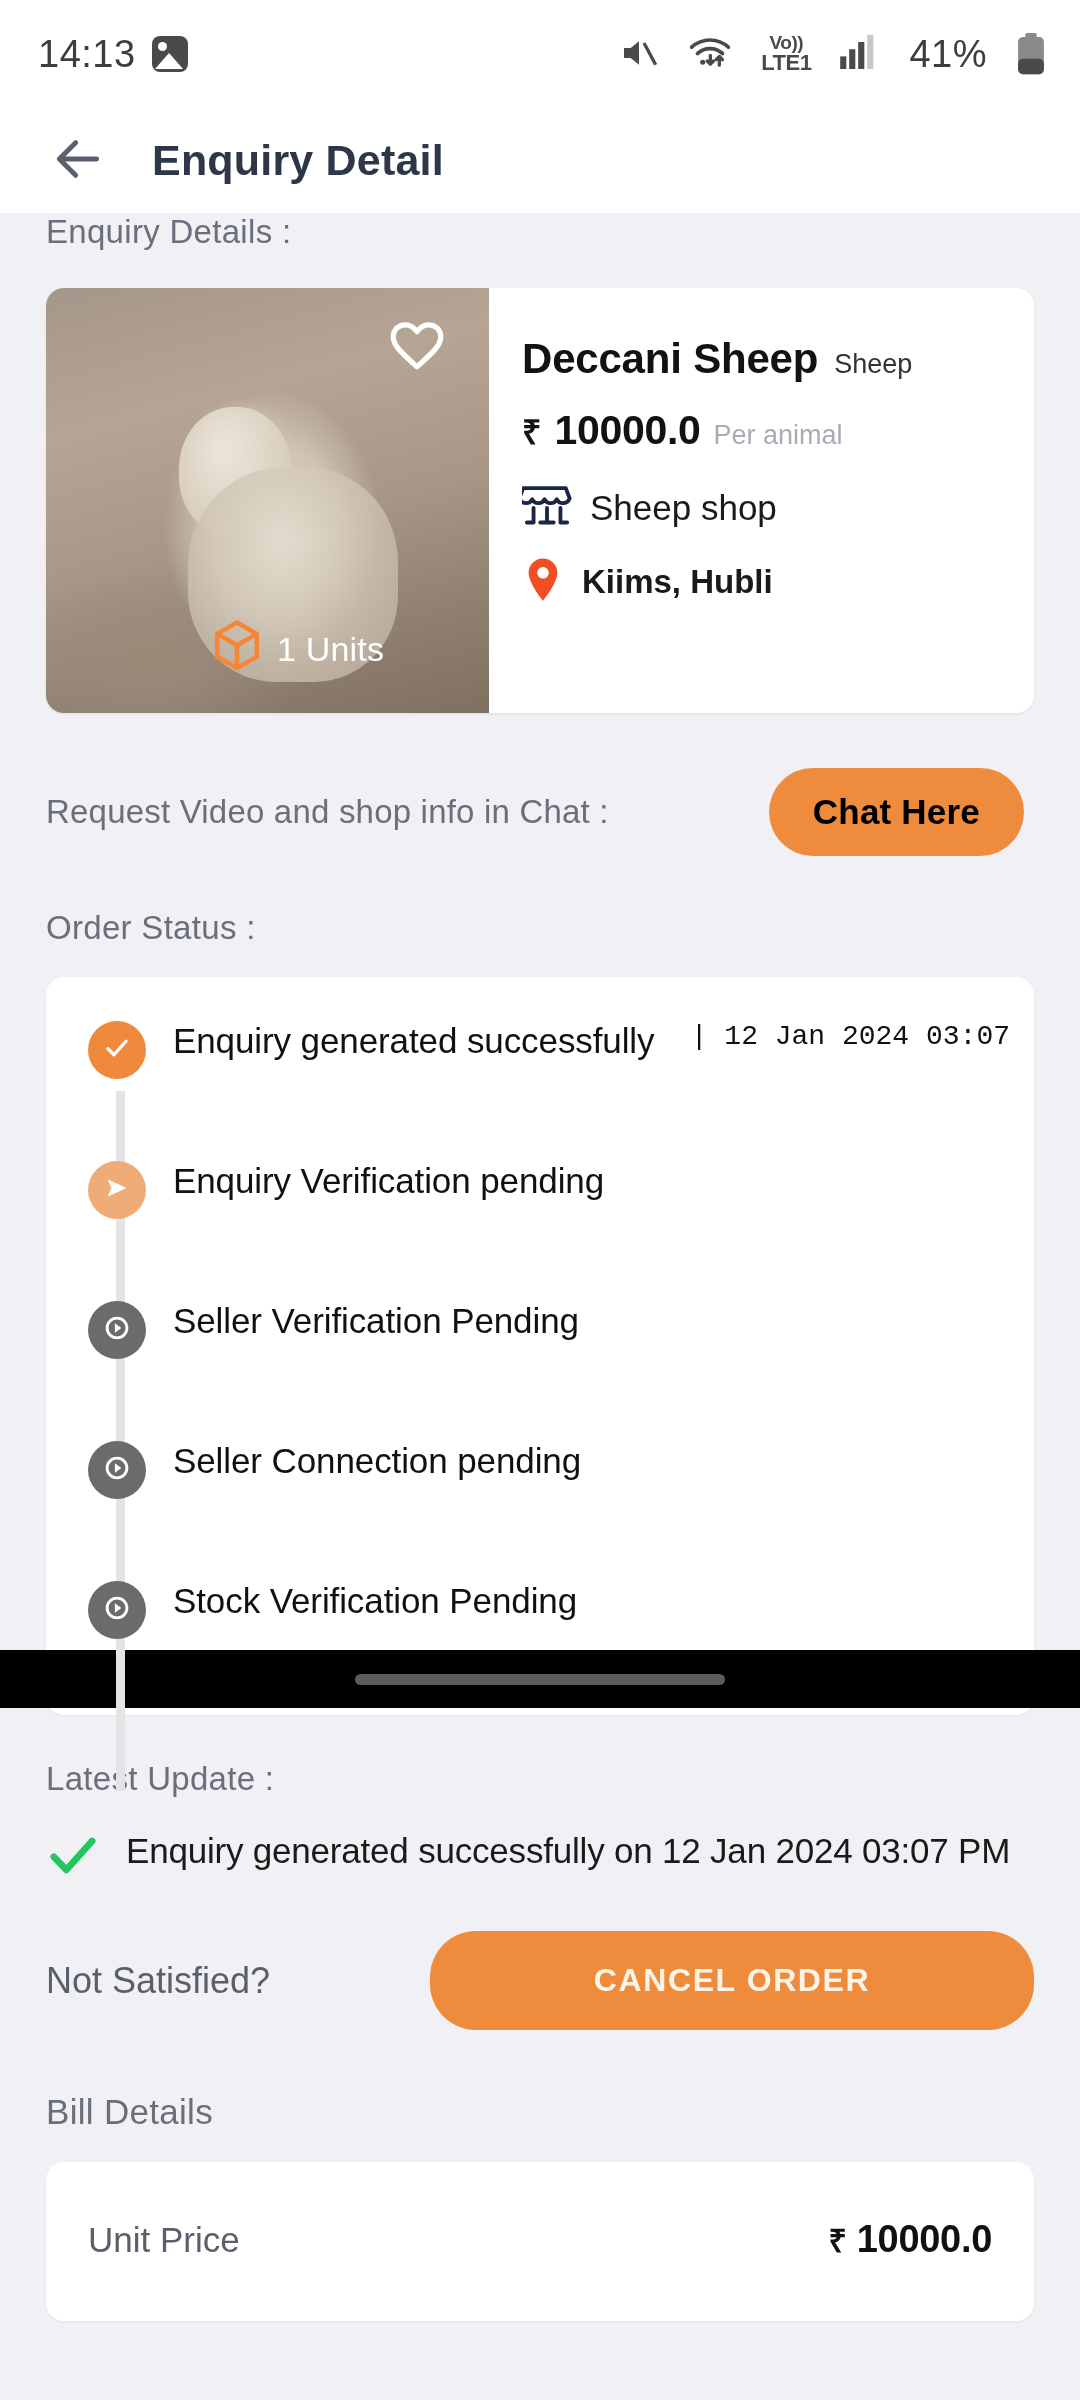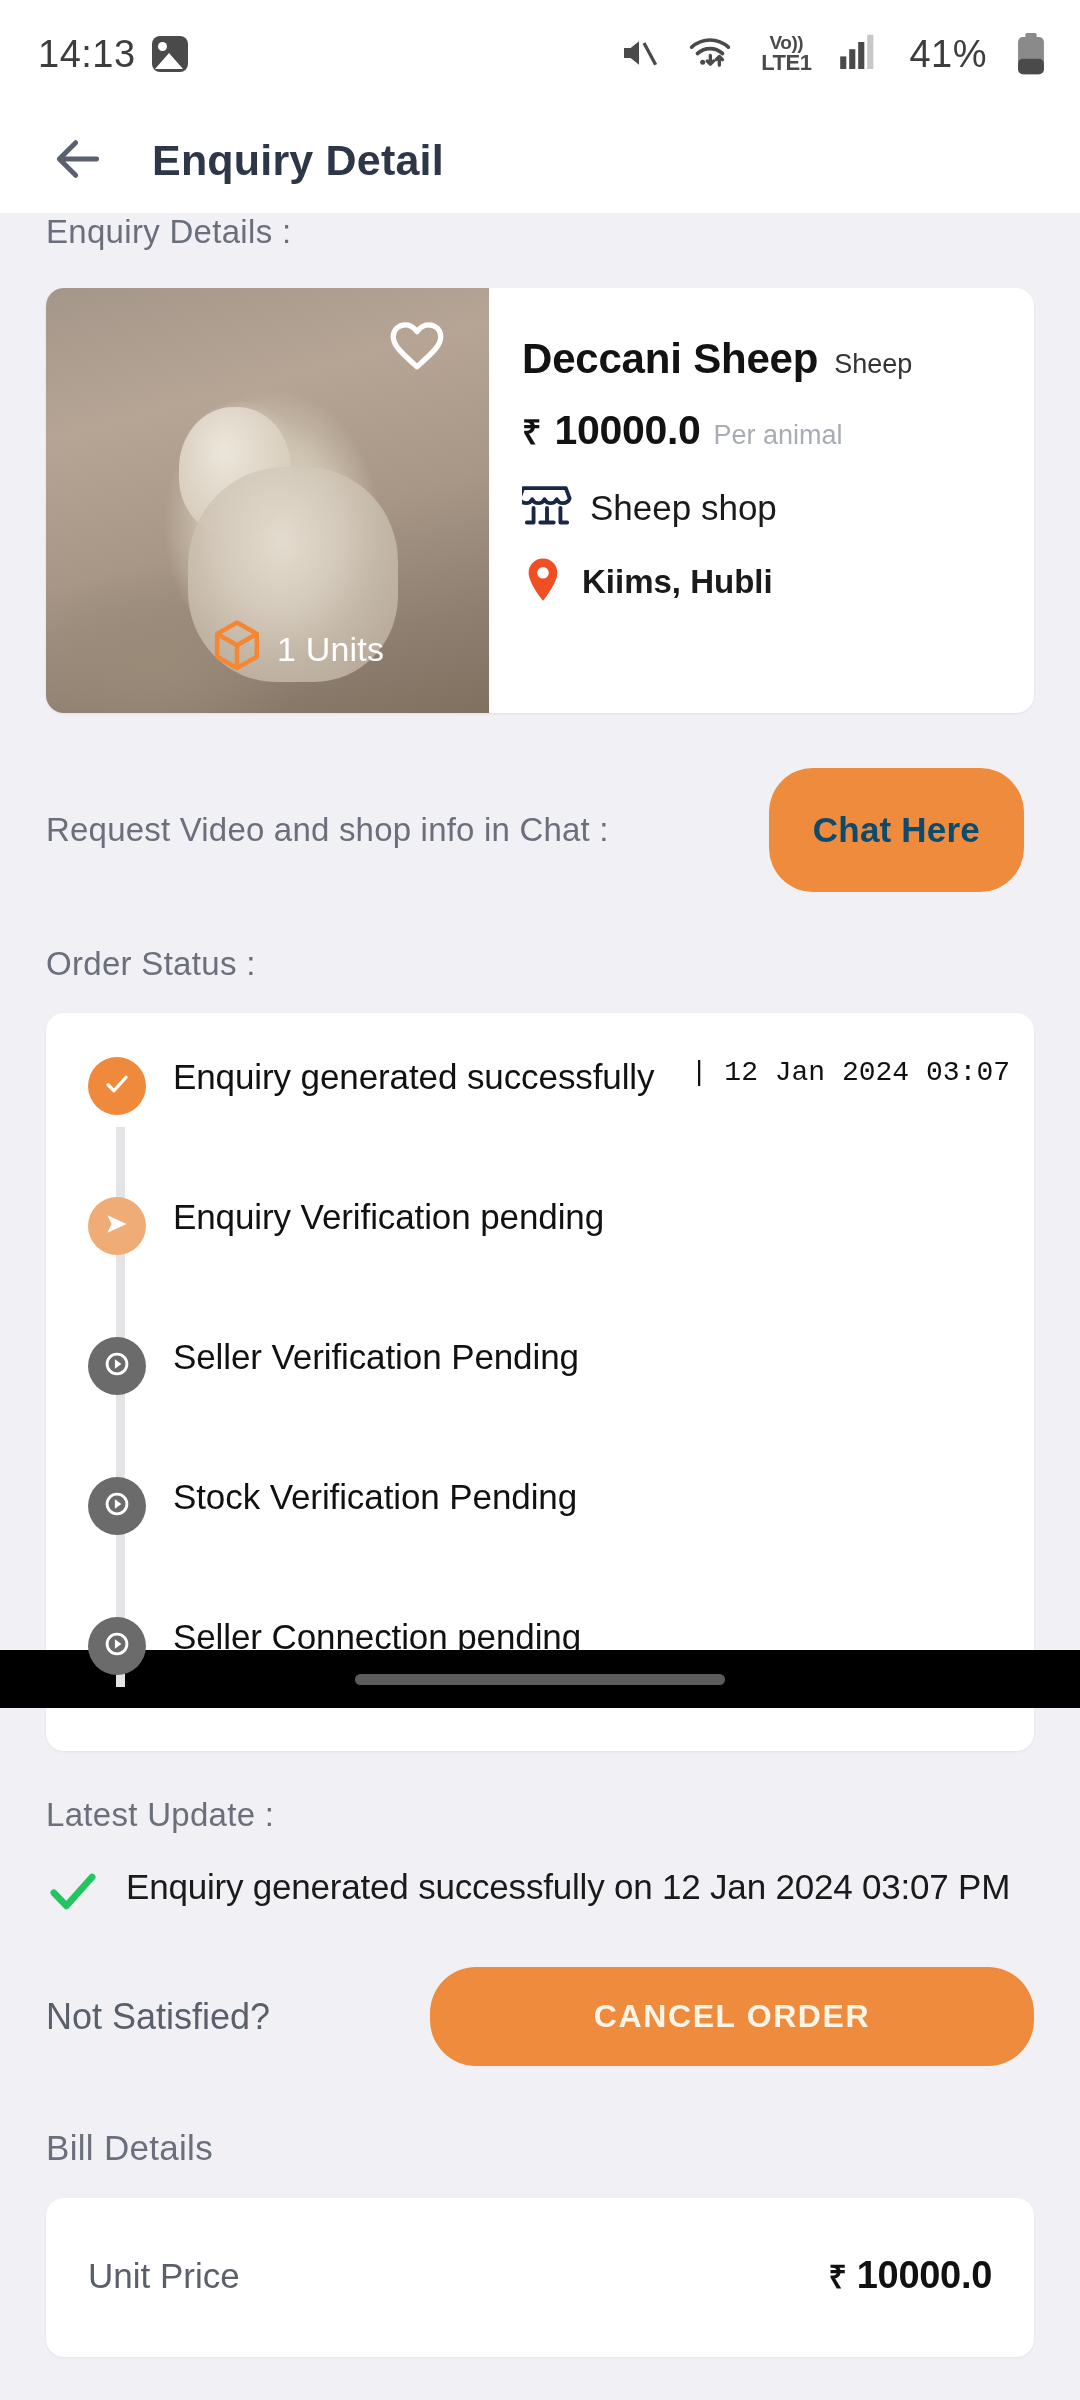--- a/index.html
+++ b/index.html
@@ -70,22 +70,22 @@
   .pi-unit { font-size:27px; color:#a8acb4; }
   .pi-shop-row { display:flex; align-items:center; gap:18px; margin-top:28px; }
   .pi-shop { font-size:35px; color:#1a1a1a; }
   .pi-loc-row { display:flex; align-items:center; gap:18px; margin-top:22px; }
   .pi-loc { font-size:33px; color:#1a1a1a; font-weight:bold; }
 
   
   .chat-row { display:flex; align-items:center; justify-content:space-between; margin-top:55px; }
   .chat-label { font-size:33px; color:#6a6f7b; letter-spacing:.2px; }
   .chat-btn {
-    background:#ee8b3c; color:#0c4a6e; border:none; border-radius:44px;
-    padding:42px 44px; font-size:35px; font-weight:bold; letter-spacing:.2px;
+    background:#ee8b3c; color:#000000; border:none; border-radius:44px;
+    padding:24px 44px; font-size:35px; font-weight:bold; letter-spacing:.2px;
     font-family:"Liberation Sans", sans-serif; margin-right:10px;text-align:right;
   }
 
   
   #order-status-label { margin-top:53px; display:block; }
   .status-card { margin-top:30px; background:#fff; border-radius:18px; padding:44px 0 42px 0; box-shadow:0 1px 3px rgba(0,0,0,.06); }
   .tl-item { position:relative; display:flex; align-items:flex-start; min-height:140px; padding-left:42px; }
   .tl-item:last-child { min-height:92px; }
   .tl-node { position:relative; z-index:2; width:58px; height:58px; border-radius:50%; flex:none;
     display:flex; align-items:center; justify-content:center; }
@@ -288,44 +288,44 @@
             <svg width="30" height="30" viewBox="0 0 20 20" fill="none">
               <circle cx="10" cy="10" r="6.6" stroke="#ffffff" stroke-width="1.9"></circle>
               <path d="M8.6 6.9l4.3 3.1-4.3 3.1V6.9z" fill="#ffffff"></path>
             </svg>
           </span>
         </div>
         <span class="tl-label">Seller Verification Pending</span>
       </div>
 
       <div class="tl-item">
+        <div class="tl-line empty" style="top:-70px;height:116px;"></div>
+        <div class="tl-node pending">
+          <span>
+            <svg width="30" height="30" viewBox="0 0 20 20" fill="none">
+              <circle cx="10" cy="10" r="6.6" stroke="#ffffff" stroke-width="1.9"></circle>
+              <path d="M8.6 6.9l4.3 3.1-4.3 3.1V6.9z" fill="#ffffff"></path>
+            </svg>
+          </span>
+        </div>
+        <span class="tl-label">Seller Connection pending</span>
+      </div>
+
+      <div class="tl-item">
         <div class="tl-line empty" style="top:-70px;height:140px;"></div>
         <div class="tl-line empty" style="top:70px;height:140px;"></div>
         <div class="tl-node pending">
           <span>
             <svg width="30" height="30" viewBox="0 0 20 20" fill="none">
               <circle cx="10" cy="10" r="6.6" stroke="#ffffff" stroke-width="1.9"></circle>
               <path d="M8.6 6.9l4.3 3.1-4.3 3.1V6.9z" fill="#ffffff"></path>
             </svg>
           </span>
         </div>
         <span class="tl-label">Stock Verification Pending</span>
-      </div>
-
-      <div class="tl-item">
-        <div class="tl-line empty" style="top:-70px;height:116px;"></div>
-        <div class="tl-node pending">
-          <span>
-            <svg width="30" height="30" viewBox="0 0 20 20" fill="none">
-              <circle cx="10" cy="10" r="6.6" stroke="#ffffff" stroke-width="1.9"></circle>
-              <path d="M8.6 6.9l4.3 3.1-4.3 3.1V6.9z" fill="#ffffff"></path>
-            </svg>
-          </span>
-        </div>
-        <span class="tl-label">Seller Connection pending</span>
       </div>
 
     </div>
 
     
     <span class="section-label" id="latest-update-label">Latest Update :</span>
     <div class="latest-row">
       <span>
         <svg width="54" height="54" viewBox="0 0 24 24" fill="none">
           <path d="M3.5 12.8l5.6 5.8L20.5 5.8" stroke="#22c55e" stroke-width="3" stroke-linecap="round" stroke-linejoin="round"></path>

